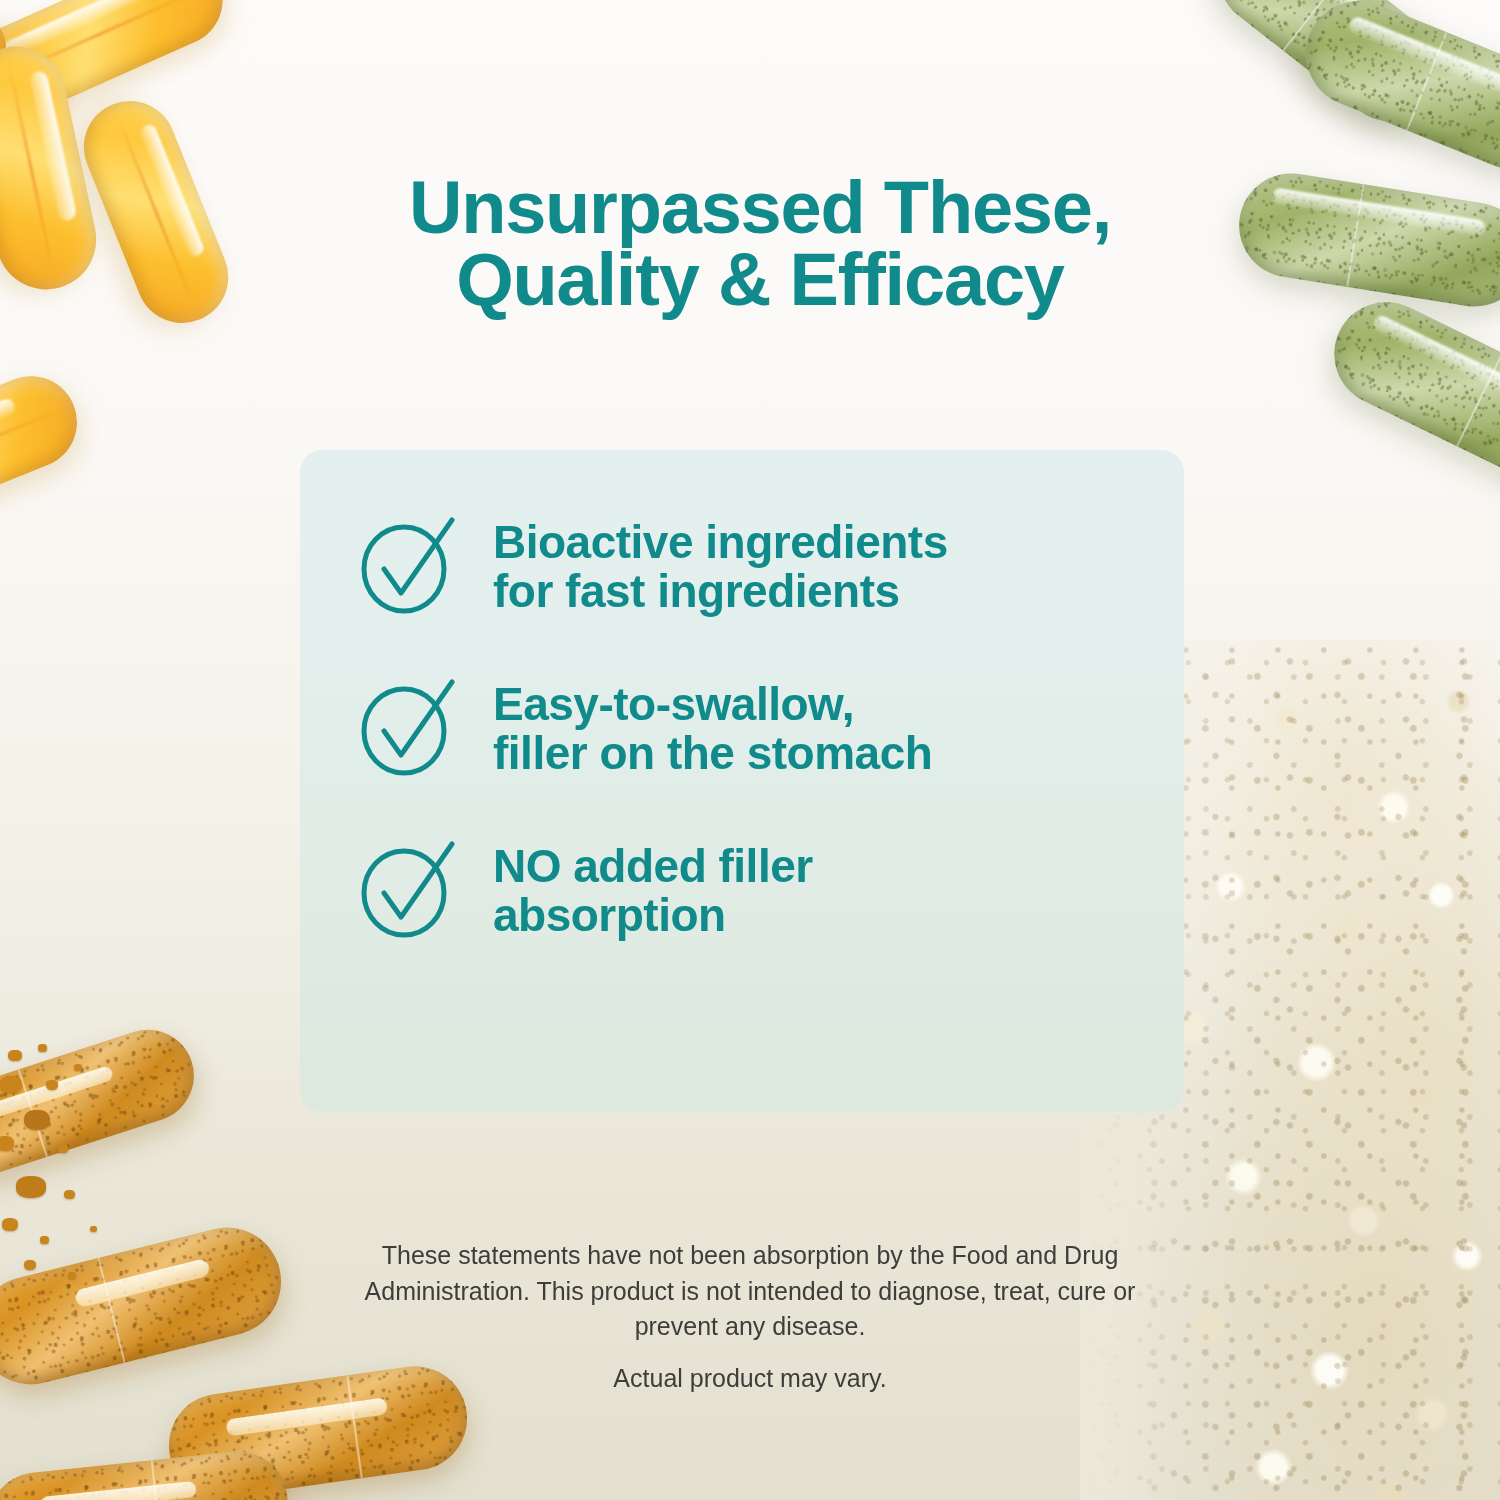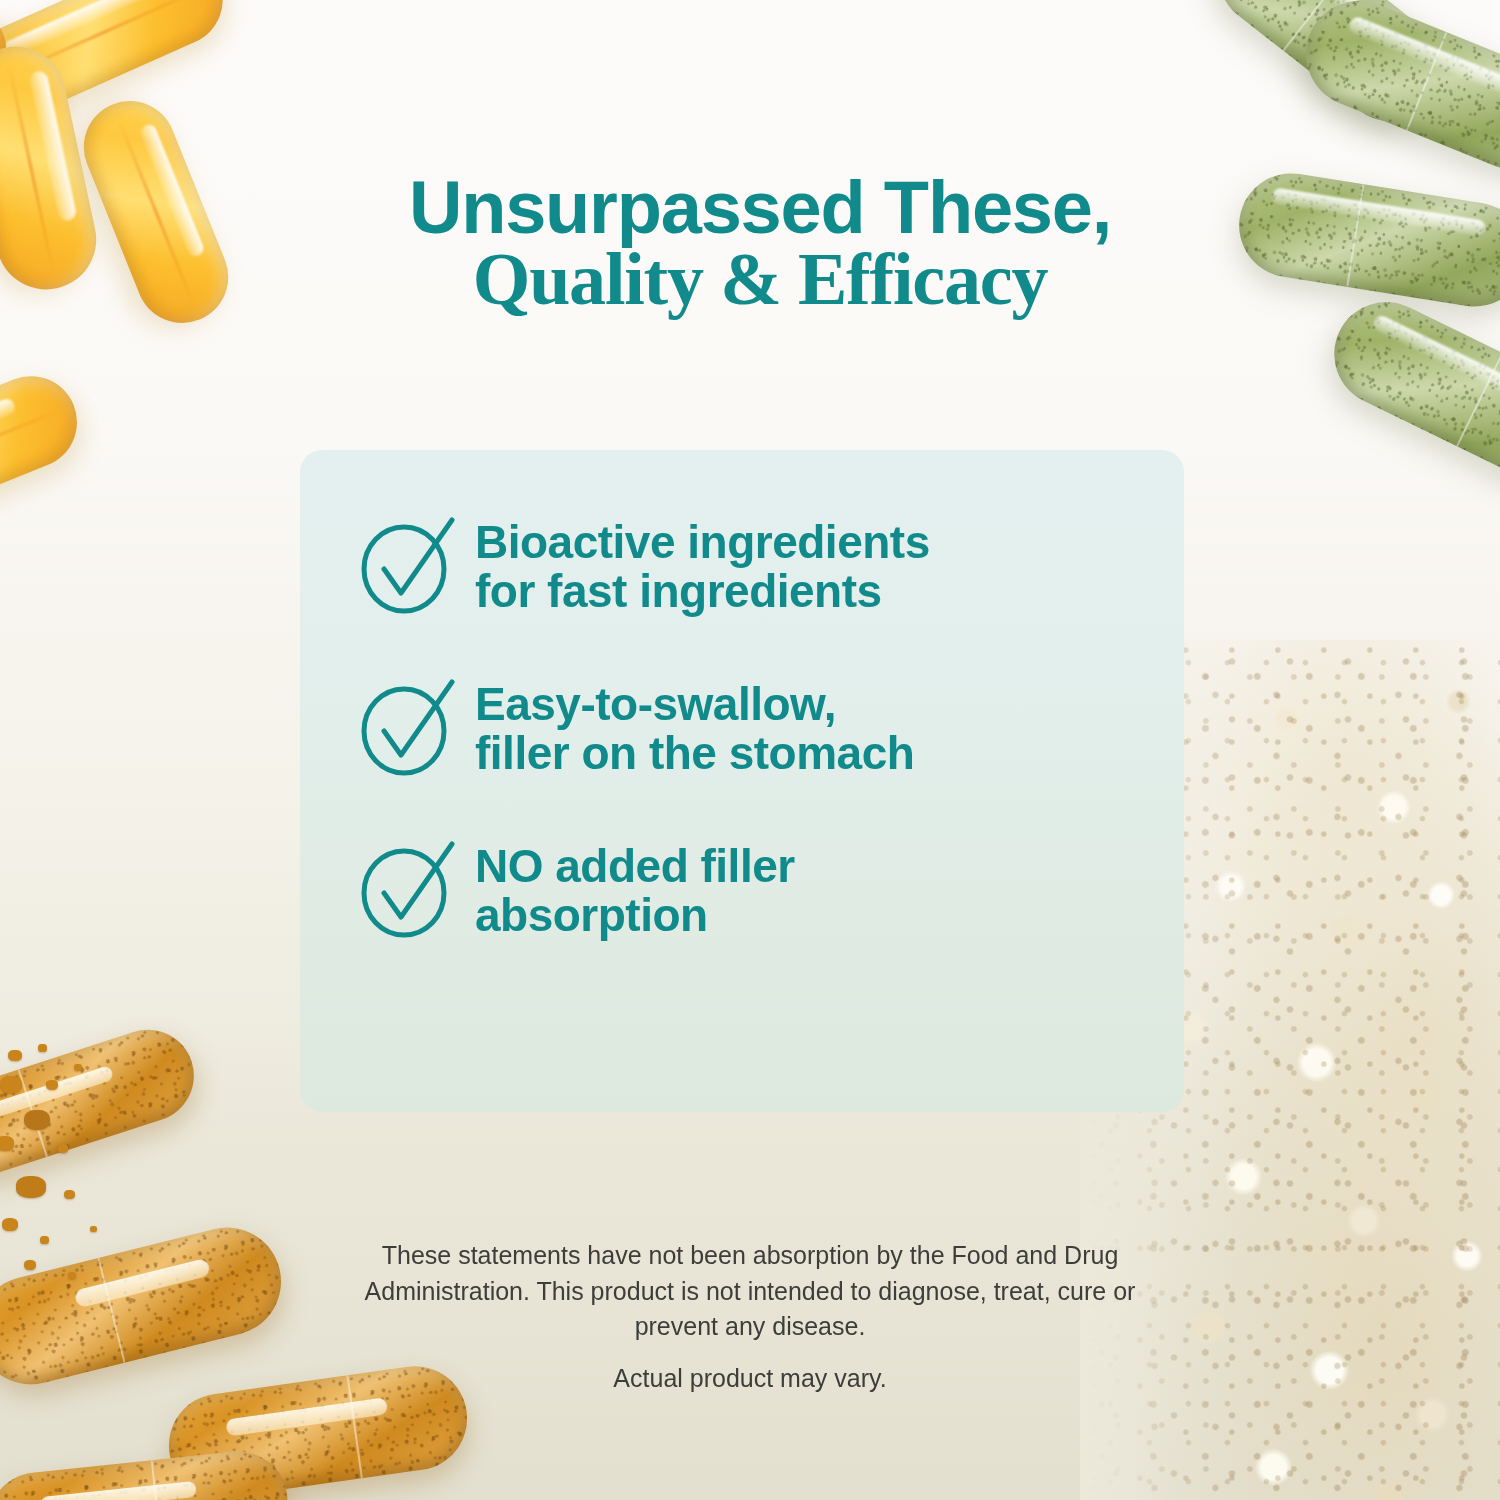--- a/index.html
+++ b/index.html
@@ -184,36 +184,36 @@
     position:absolute;
     left:320px; top:172px; width:880px;
     text-align:center;
     color:#108a8a;
     font-weight:700;
     font-size:74px;
     line-height:.97;
     letter-spacing:-1.2px;
     z-index:5;
   }
-  #headline .l2{ display:block;font-family:Liberation Serif, serif; }
+  #headline .l2{ display:block; }
 
   #benefit-card{
     position:absolute;
     left:300px; top:450px;
     width:884px; height:662px;
     border-radius:22px;
     background:linear-gradient(to bottom,#e3f0ef 0%,#e2efec 32%,#e0ece5 62%,#dde8de 100%);
     z-index:4;
     padding:62px 0 0 56px;
   }
 
   .benefit{
     display:flex;
     align-items:flex-start;
-    gap:13px;
+    gap:31px;
     margin-bottom:58px;
   }
   .benefit:last-child{ margin-bottom:0; }
 
   .check-icon{
     flex:0 0 auto;
     width:106px; height:102px;
     margin-top:2px;
   }
   .check-icon svg{ display:block; width:106px; height:102px; }

